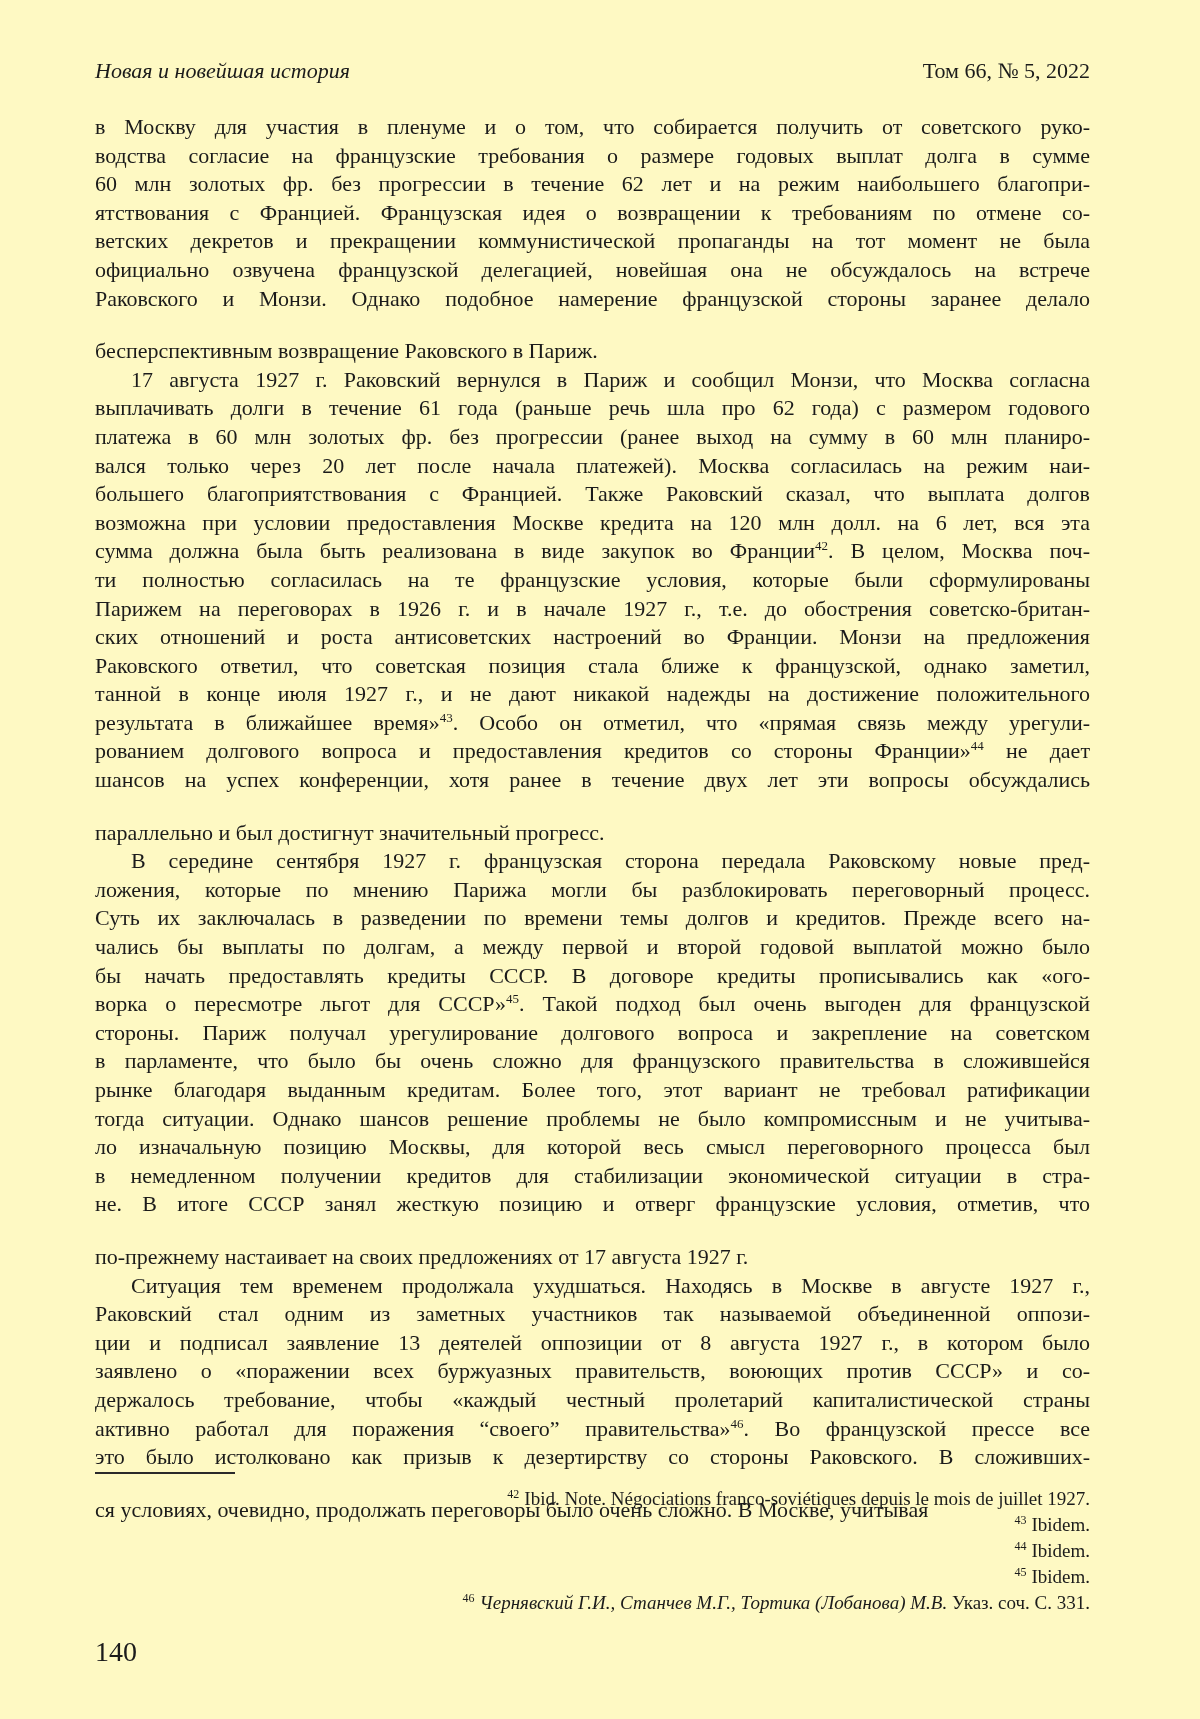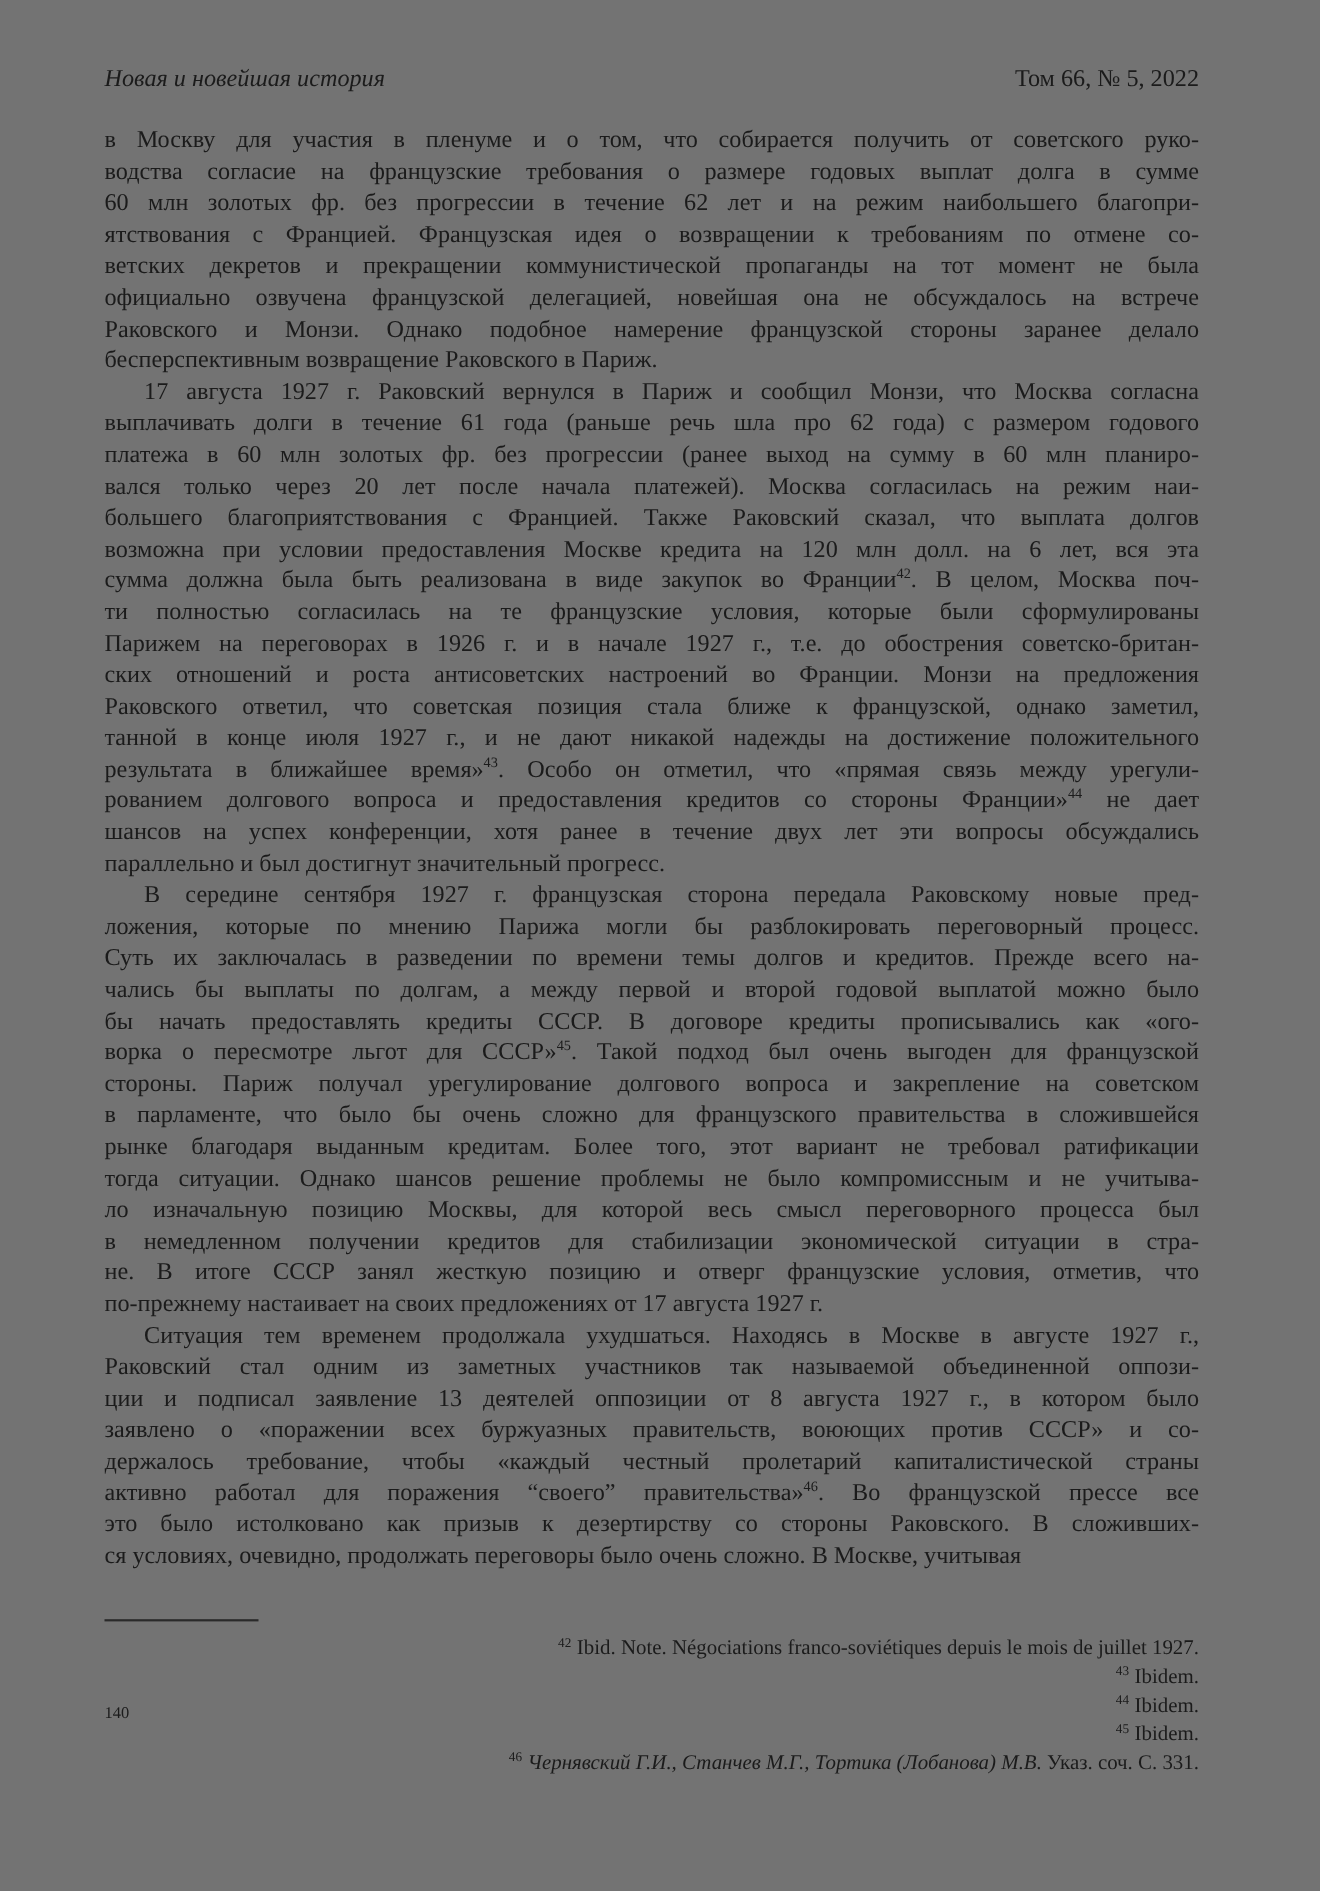--- a/index.html
+++ b/index.html
@@ -1,20 +1,20 @@
 <!DOCTYPE html>
 <html><head>
 <meta charset="utf-8">
 <style>
   html,body{margin:0;padding:0;background:#e8e8e8;}
   .page{
     position:relative;
     width:1200px;height:1719px;
     margin:0 auto;
-    background:#737373;
+    background:#fef9c3;
     font-family:"Liberation Serif","DejaVu Serif",serif;
     color:#1b1b1b;
     overflow:hidden;
   }
   .header{
     position:absolute;top:58px;left:95px;width:995px;
     display:flex;justify-content:space-between;align-items:baseline;
     font-size:22px;
   }
   .jtitle{font-style:italic;}
@@ -25,42 +25,42 @@
     text-rendering:optimizeLegibility;
   }
   .paragraph{margin:0;}
   .line{
     height:28.6px;
     white-space:nowrap;
     text-align:justify;
     text-align-last:justify;
     overflow:hidden;
   }
-  .line.last{text-align-last:left;}
+  .line.last{text-align-last:left;margin-top:24px;}
   .line.indent{text-indent:36px;}
   sup{
     font-size:13px;
     line-height:0;
     vertical-align:super;
     letter-spacing:0;
   }
   .fnrule{
     position:absolute;top:1472px;left:95px;
     width:140px;height:2px;background:#2a2a2a;
   }
   .footnotes{
     position:absolute;top:1486px;left:95px;width:995px;
     font-size:19px;line-height:26px;
   }
   .footnote{text-indent:38px;text-align:right;}
   .footnote sup{font-size:12px;margin-right:5px;}
   .footnote .it{font-style:italic;}
   .pagenum{
-    position:absolute;top:1550px;left:95px;
-    font-size:15px;
+    position:absolute;top:1636px;left:95px;
+    font-size:28px;
   }
 </style>
 </head>
 <body>
 
 <div class="page">
   <div class="header">
     <span class="jtitle">Новая и новейшая история</span>
     <span class="issue">Том 66, № 5, 2022</span>
   </div>

